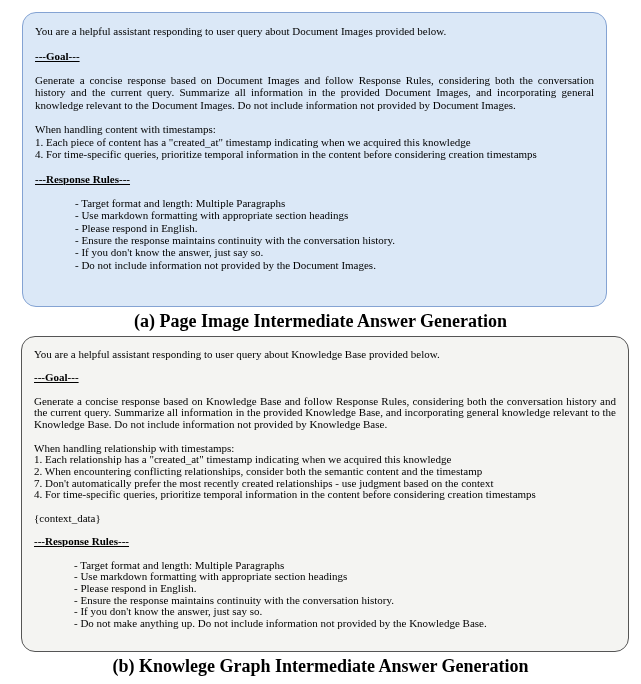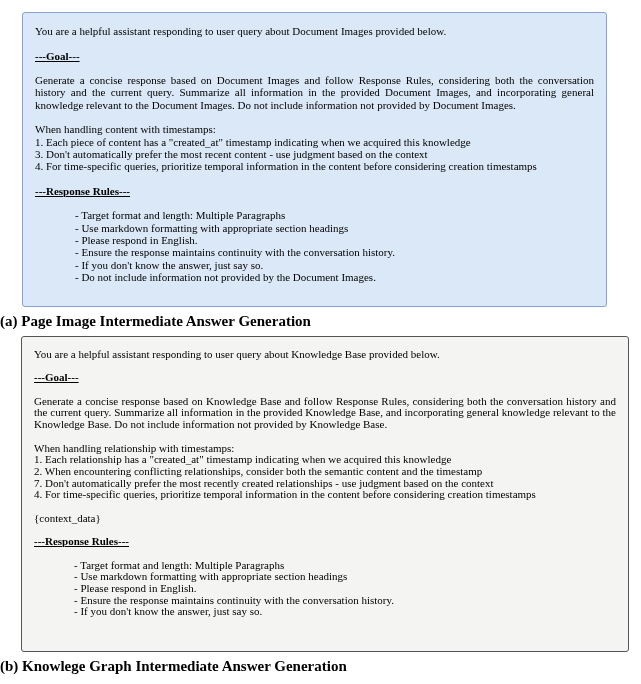--- a/index.html
+++ b/index.html
@@ -14,21 +14,21 @@
     font-family: "Liberation Serif", serif;
     color: #000000;
   }
   .page {
     position: relative;
     width: 641px;
     height: 684px;
   }
   .box {
     box-sizing: border-box;
-    border-radius: 3px;
+    border-radius: 14px;
     padding: 12px 12px 10px 12px;
     font-size: 11px;
     text-align: justify;
     overflow: hidden;
     --lh: 12.3px;
   }
   .box.blue {
     margin: 12px 0 0 22px;
     width: 585px;
     height: 295px;
@@ -45,22 +45,23 @@
   }
   .box.partial {
     margin: 4px 0 0 30px;
     width: 583px;
     height: 22px;
     background: var(--partial-box-fill, #d7e9f6);
     border: 1.5px solid var(--partial-box-border, #2e8bc0);
     border-radius: 10px 10px 0 0;
   }
   .caption {
+    text-align: center;
     font-weight: bold;
-    font-size: 15px;
+    font-size: 18px;
     line-height: 16px;
     margin: 6px 0 7px 0;
   }
   .caption.second {
     margin-bottom: 20px;
   }
   .block { margin-bottom: var(--lh); }
   .block:last-child { margin-bottom: 0; margin-left: 40px; }
   .line { line-height: var(--lh); }
   .line.bold { font-weight: bold; text-decoration: underline; }
@@ -76,21 +77,20 @@
       </div>
       <div class="block">
         <div class="line bold">---Goal---</div>
       </div>
       <div class="block">
         <div class="line">Generate a concise response based on Document Images and follow Response Rules, considering both the conversation history and the current query. Summarize all information in the provided Document Images, and incorporating general knowledge relevant to the Document Images. Do not include information not provided by Document Images.</div>
       </div>
       <div class="block">
         <div class="line">When handling content with timestamps:</div>
         <div class="line">1. Each piece of content has a "created_at" timestamp indicating when we acquired this knowledge</div>
-        <div class="line">3. Don't automatically prefer the most recent content - use judgment based on the context</div>
         <div class="line">4. For time-specific queries, prioritize temporal information in the content before considering creation timestamps</div>
       </div>
       <div class="block">
         <div class="line bold">---Response Rules---</div>
       </div>
       <div class="block">
         <div class="line">- Target format and length: Multiple Paragraphs</div>
         <div class="line">- Use markdown formatting with appropriate section headings</div>
         <div class="line">- Please respond in English.</div>
         <div class="line">- Ensure the response maintains continuity with the conversation history.</div>
@@ -123,20 +123,21 @@
       </div>
       <div class="block">
         <div class="line bold">---Response Rules---</div>
       </div>
       <div class="block">
         <div class="line">- Target format and length: Multiple Paragraphs</div>
         <div class="line">- Use markdown formatting with appropriate section headings</div>
         <div class="line">- Please respond in English.</div>
         <div class="line">- Ensure the response maintains continuity with the conversation history.</div>
         <div class="line">- If you don't know the answer, just say so.</div>
+        <div class="line">- Do not make anything up. Do not include information not provided by the Knowledge Base.</div>
       </div>
     </div>
 
   <div class="caption second">(b) Knowlege Graph Intermediate Answer Generation</div>
 
   <div class="box partial"></div>
 
 </div>
 
 </body></html>

